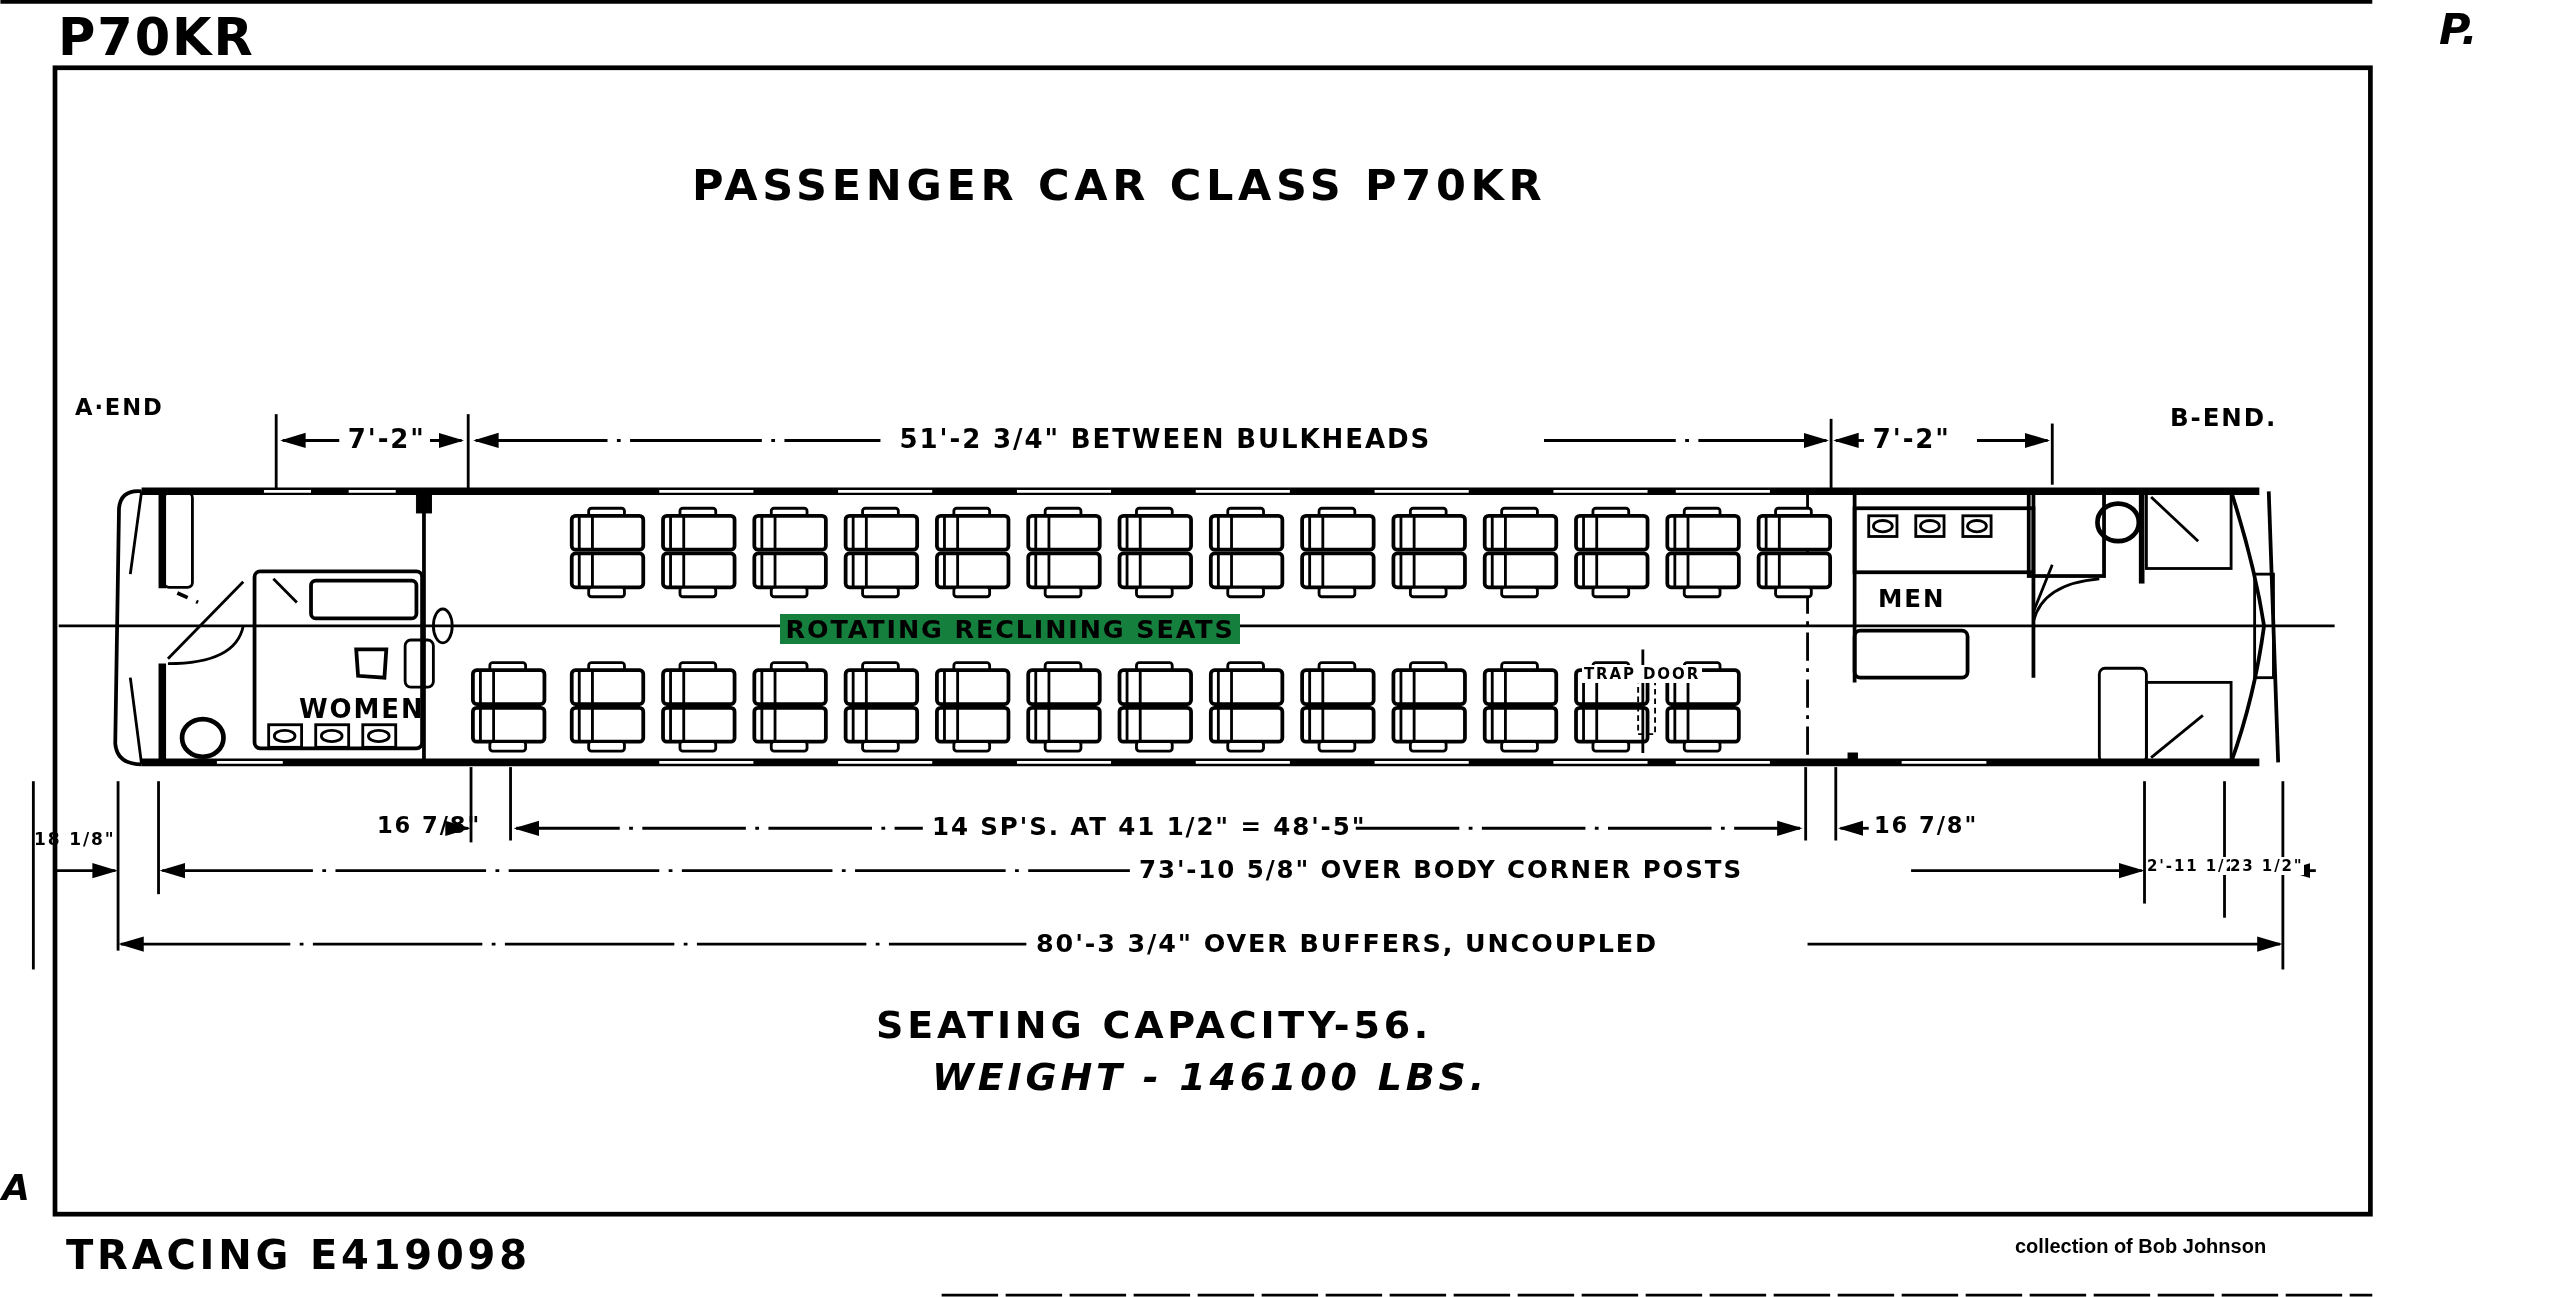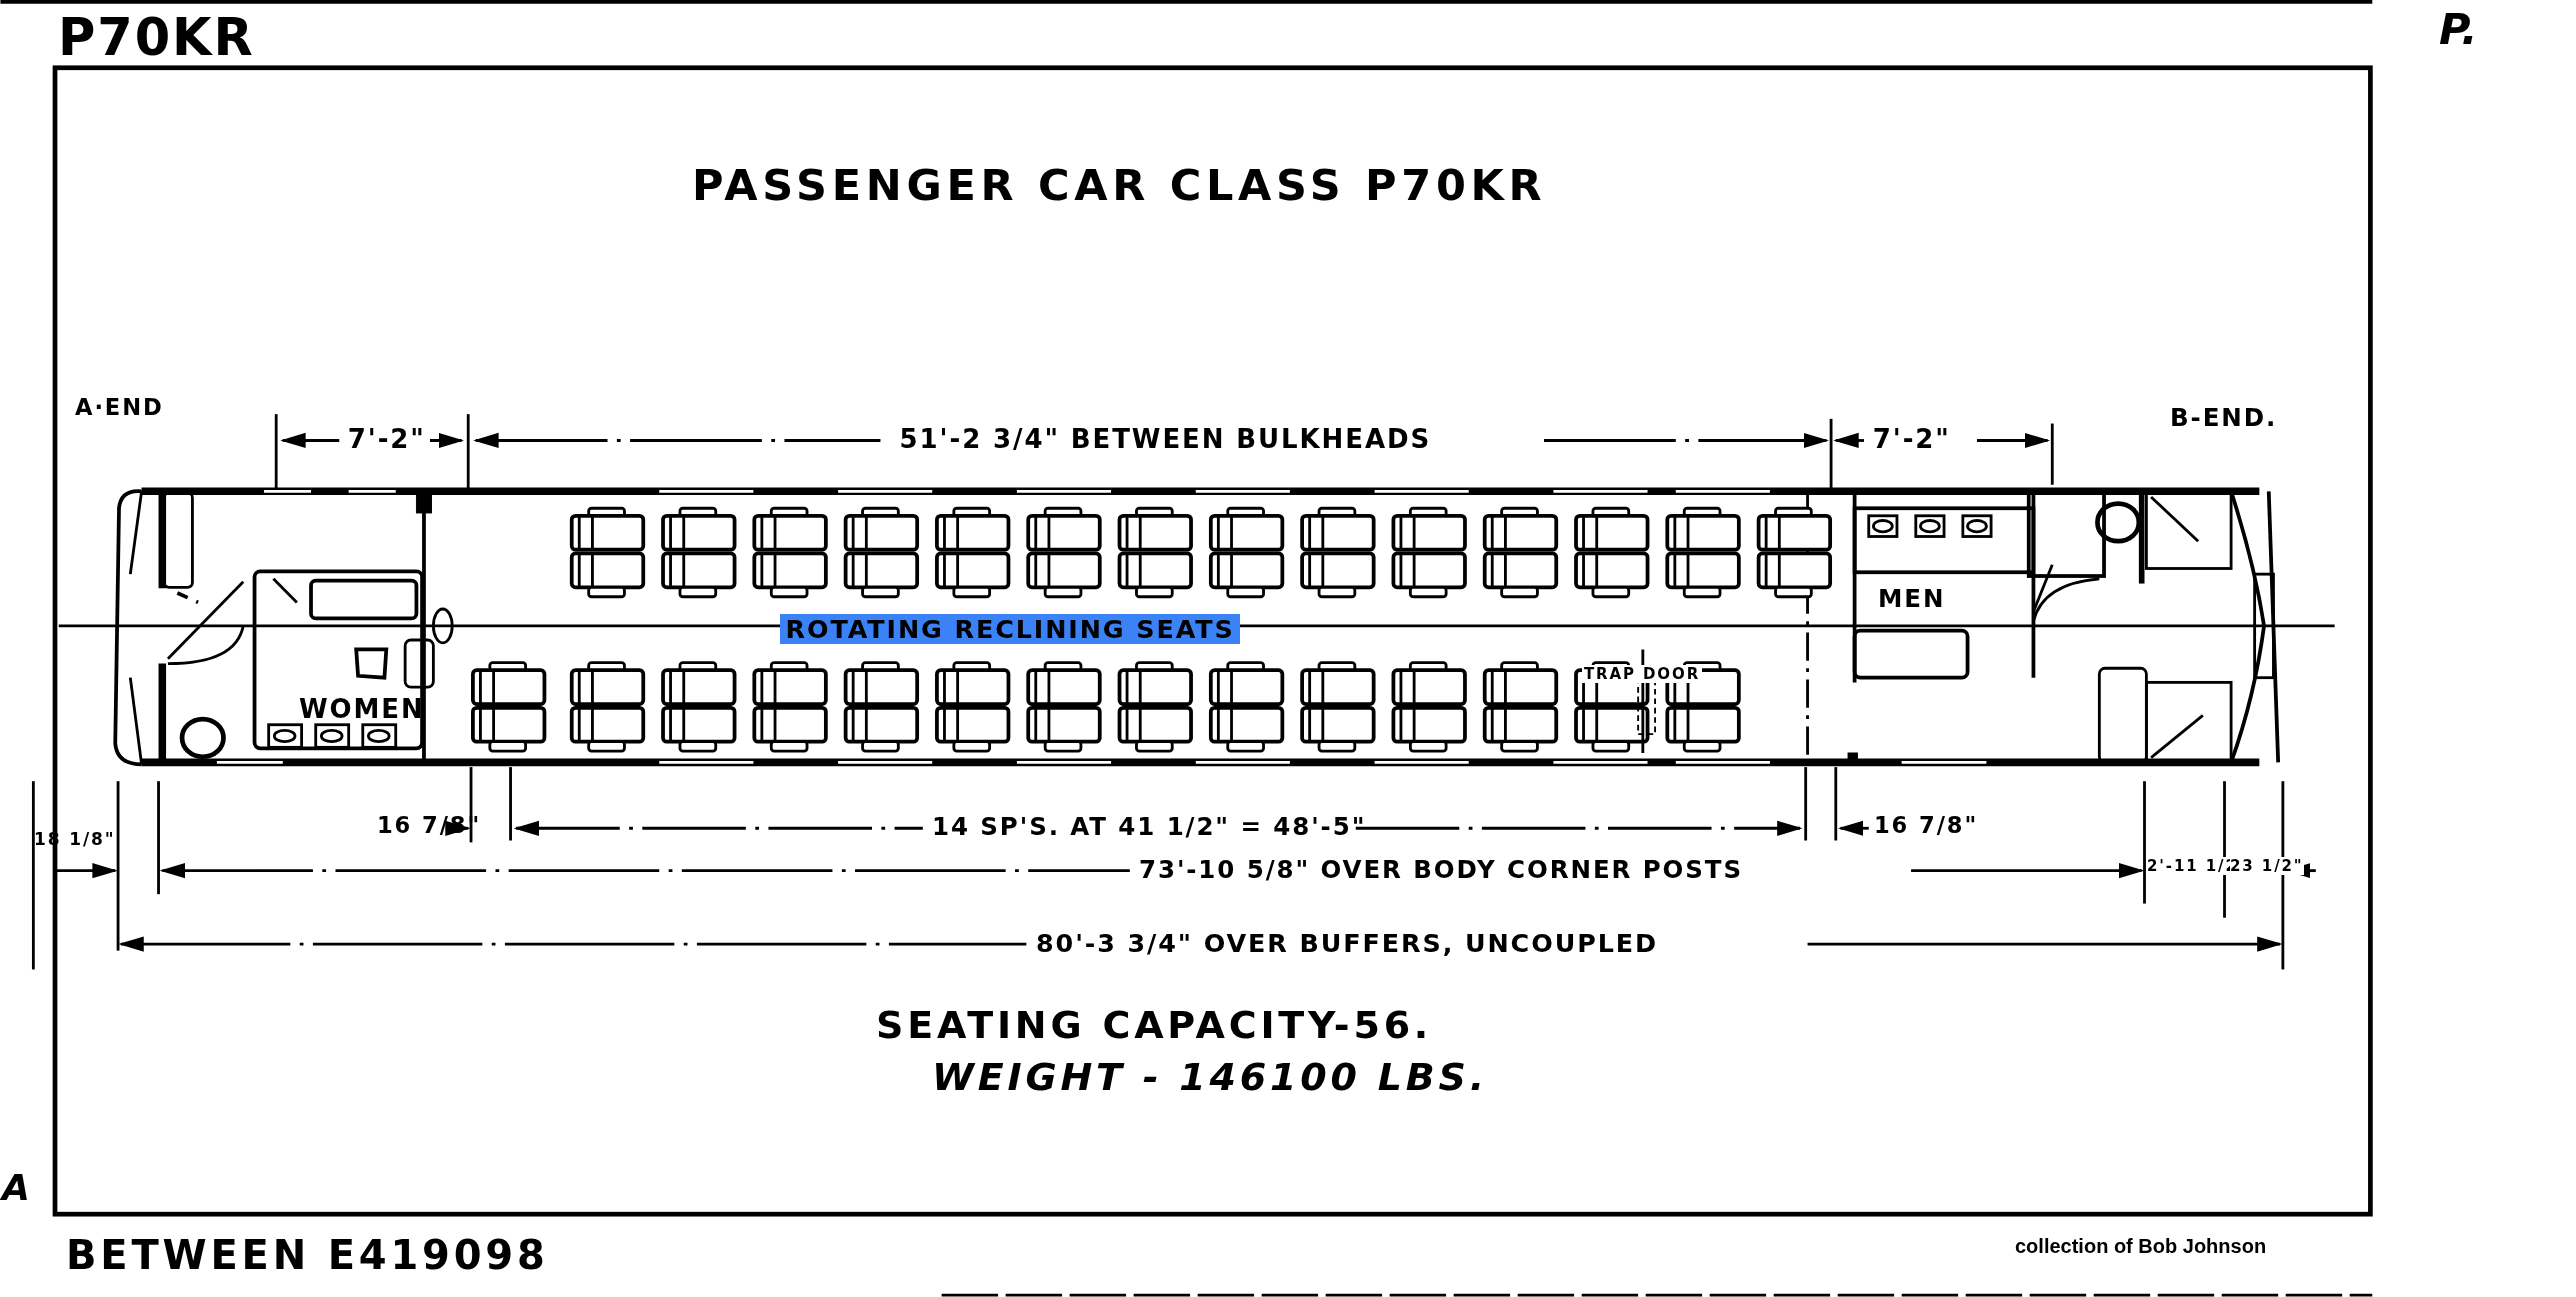--- a/index.html
+++ b/index.html
@@ -212,32 +212,32 @@
 <div class="abs hand" style="left:75px; top:394px; font-size:22.6px;">A·END</div>
 <div class="abs hand" style="left:2170px; top:403px; font-size:24.5px;">B-END.</div>
 
 <div class="abs hand" style="left:344px; top:424px; font-size:26px; background:#fff; padding:0 3.8px;">7'-2"</div>
 <div class="abs hand" style="left:894px; top:424px; font-size:26px; background:#fff; padding:0 5.6px;">51'-2 3/4" BETWEEN BULKHEADS</div>
 <div class="abs hand" style="left:1869px; top:424px; font-size:26px; background:#fff; padding:0 3.8px;">7'-2"</div>
 
 <div class="abs hand" style="left:284px; top:694px; font-size:26px;margin-left:15px;">WOMEN</div>
 <div class="abs hand" style="left:1878px; top:584px; font-size:24.5px;">MEN</div>
 
-<div class="abs hand" style="left:780px; top:614px; font-size:25.4px; background:#3b82f6; padding:0 5.6px;text-align:center;">ROTATING RECLINING SEATS</div>
+<div class="abs hand" style="left:780px; top:614px; font-size:25.4px; background:#15803d; padding:0 5.6px;text-align:center;">ROTATING RECLINING SEATS</div>
 <div class="abs hand" style="left:1582px; top:629px; font-size:15px; background:#fff; padding:0 1.9px;margin-top:36px;">TRAP DOOR</div>
 
 <div class="abs hand" style="left:377px; top:812px; font-size:22.6px;">16 7/8"</div>
 <div class="abs hand" style="left:932px; top:812px; font-size:24.5px;">14 SP'S. AT 41 1/2" = 48'-5"</div>
 <div class="abs hand" style="left:1874px; top:812px; font-size:22.6px;">16 7/8"</div>
 
 <div class="abs hand" style="left:34px; top:829px; font-size:17px; transform:rotate(0deg);">18 1/8"</div>
 <div class="abs hand" style="left:1139px; top:855px; font-size:24.5px;">73'-10 5/8" OVER BODY CORNER POSTS</div>
 <div class="abs hand" style="left:2147px; top:857px; font-size:15px; background:#fff;">2'-11 1/2"</div>
 <div class="abs hand" style="left:2230px; top:857px; font-size:15px; background:#fff;">23 1/2"</div>
 
 <div class="abs hand" style="left:1036px; top:928px; font-size:25.4px;">80'-3 3/4" OVER BUFFERS, UNCOUPLED</div>
 
 <div class="abs hand" style="left:876px; top:1003px; font-size:38px; letter-spacing:3.8px;">SEATING CAPACITY-56.</div>
 <div class="abs hand" style="left:932px; top:1055px; font-size:38px; letter-spacing:3.8px;font-style:italic;">WEIGHT - 146100 LBS.</div>
 
-<div class="abs hand" style="left:66px; top:1232px; font-size:40px; letter-spacing:3.8px;">BETWEEN E419098</div>
+<div class="abs hand" style="left:66px; top:1232px; font-size:40px; letter-spacing:3.8px;">TRACING E419098</div>
 <div class="abs credit" style="left:2015px; top:1235px; font-size:20px;font-weight:bold;">collection of Bob Johnson</div>
 
 
 </body></html>

